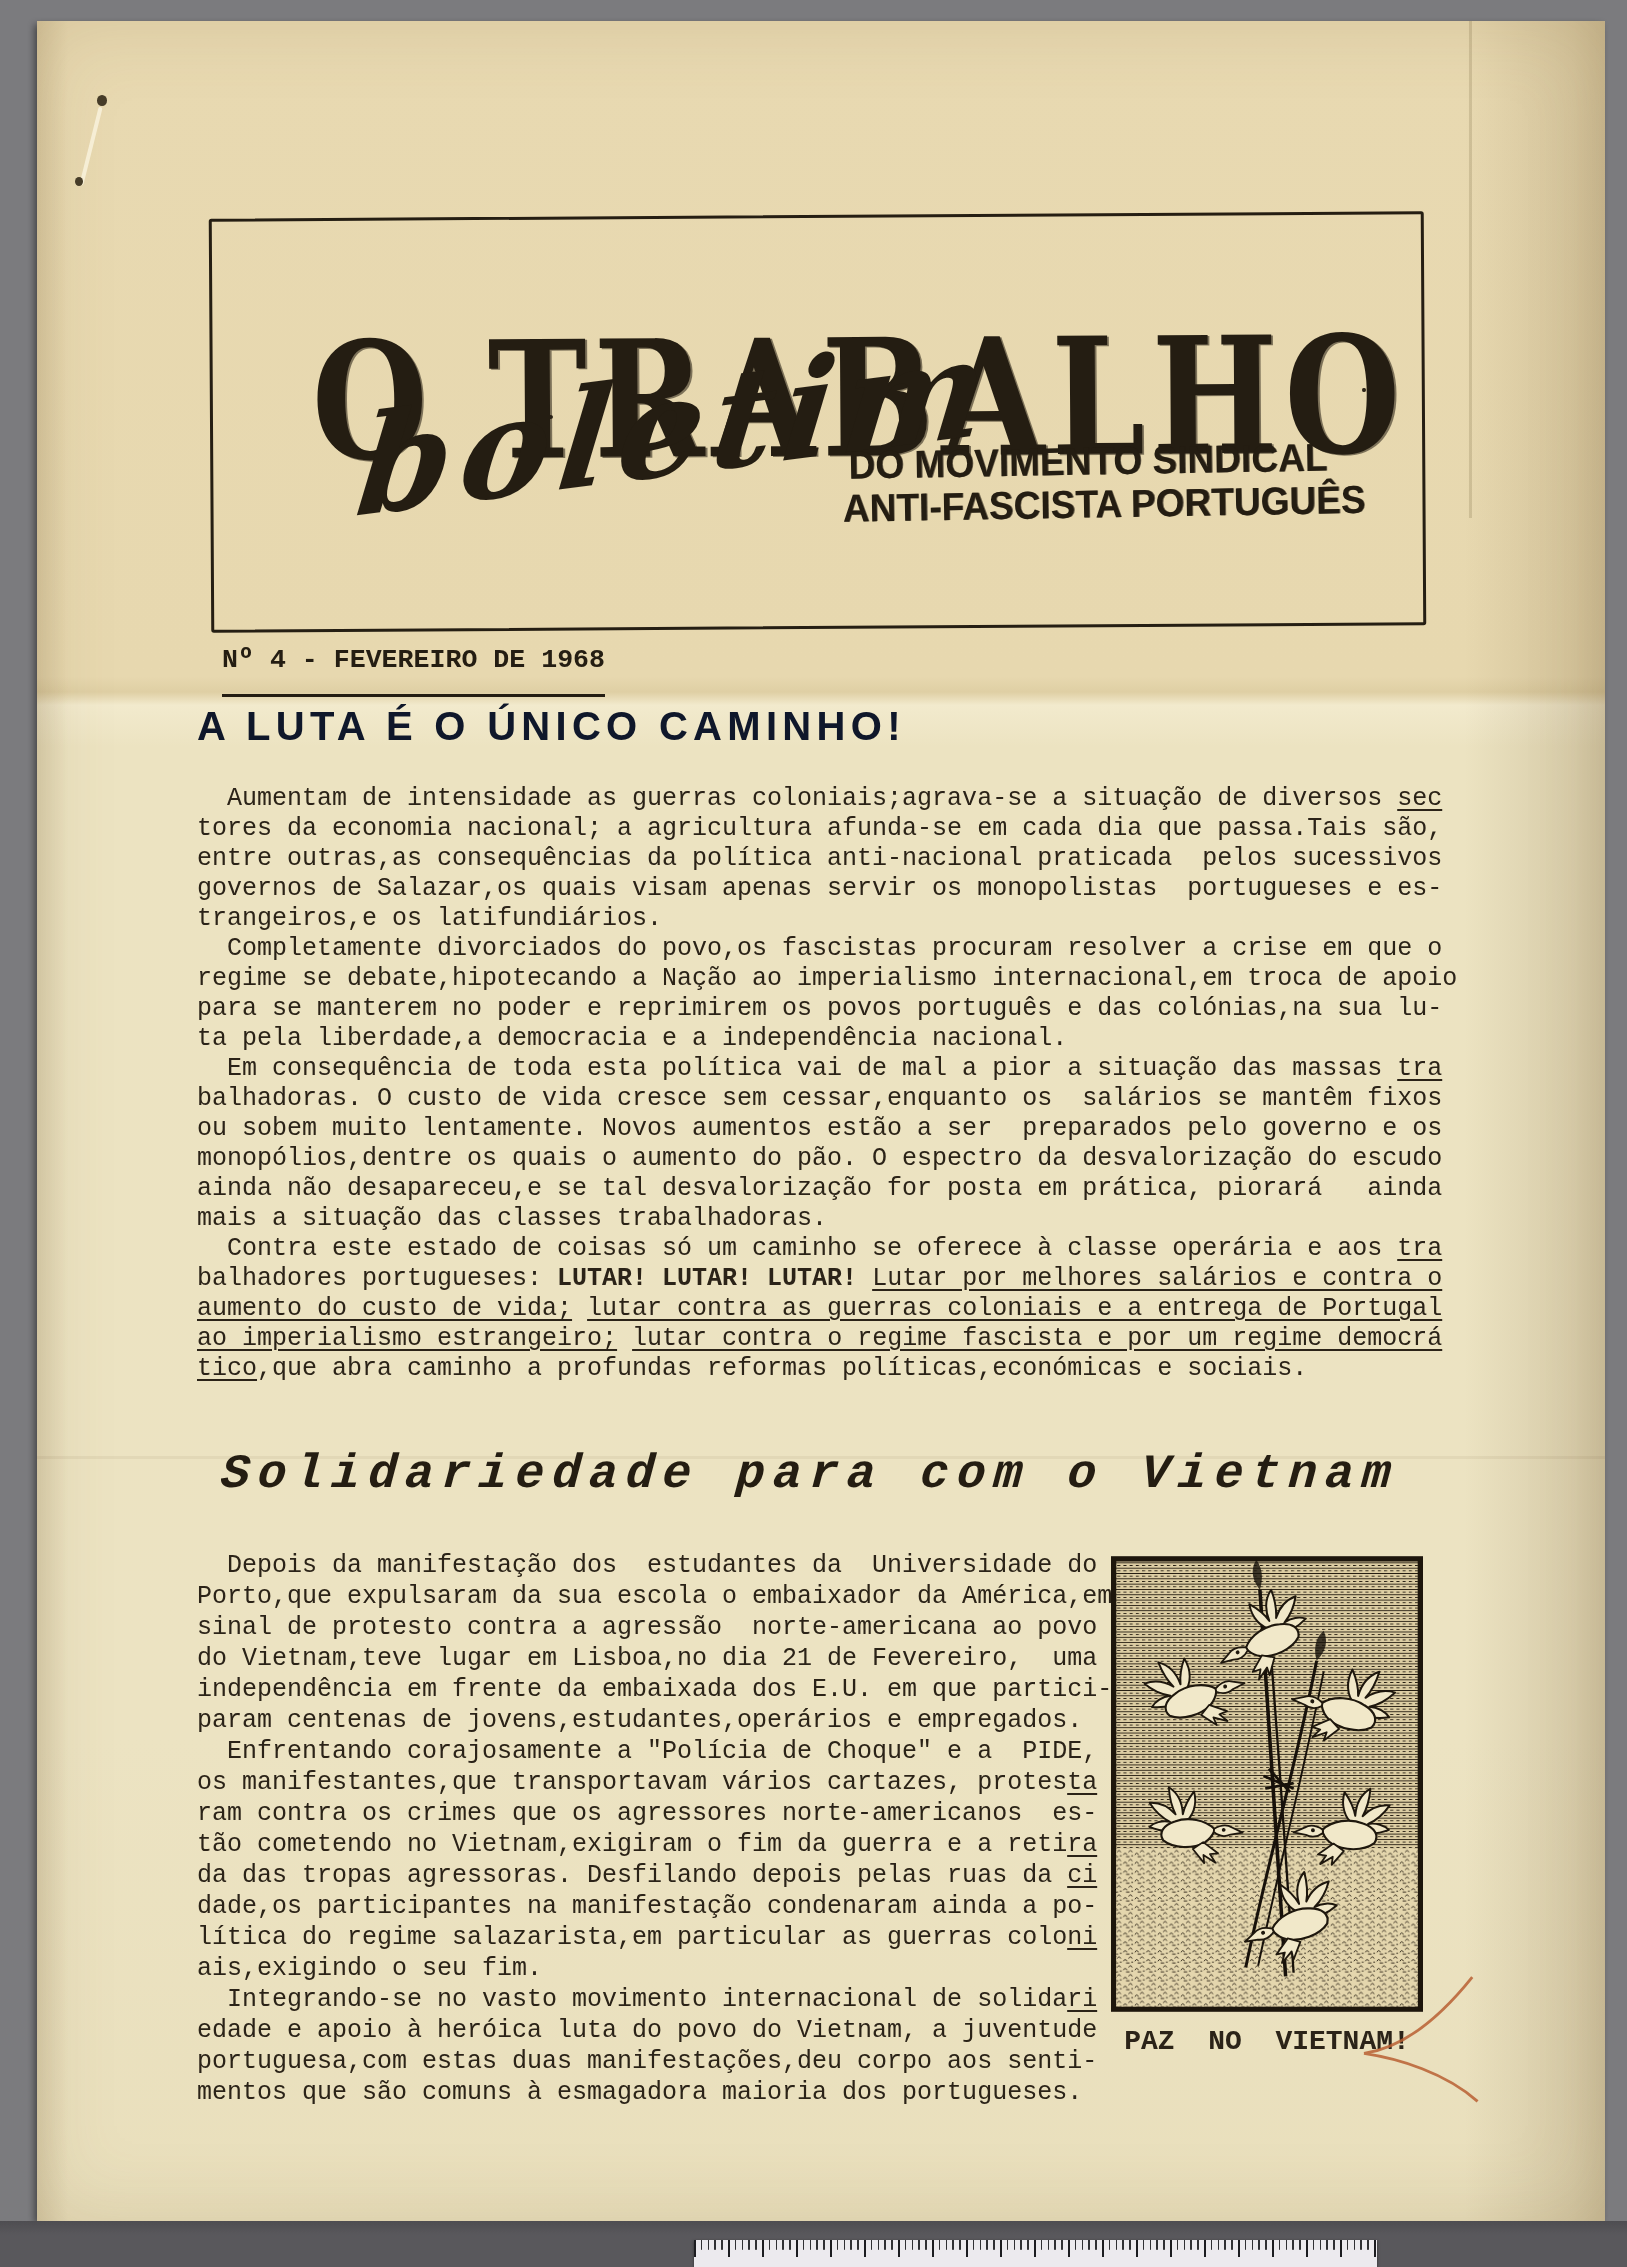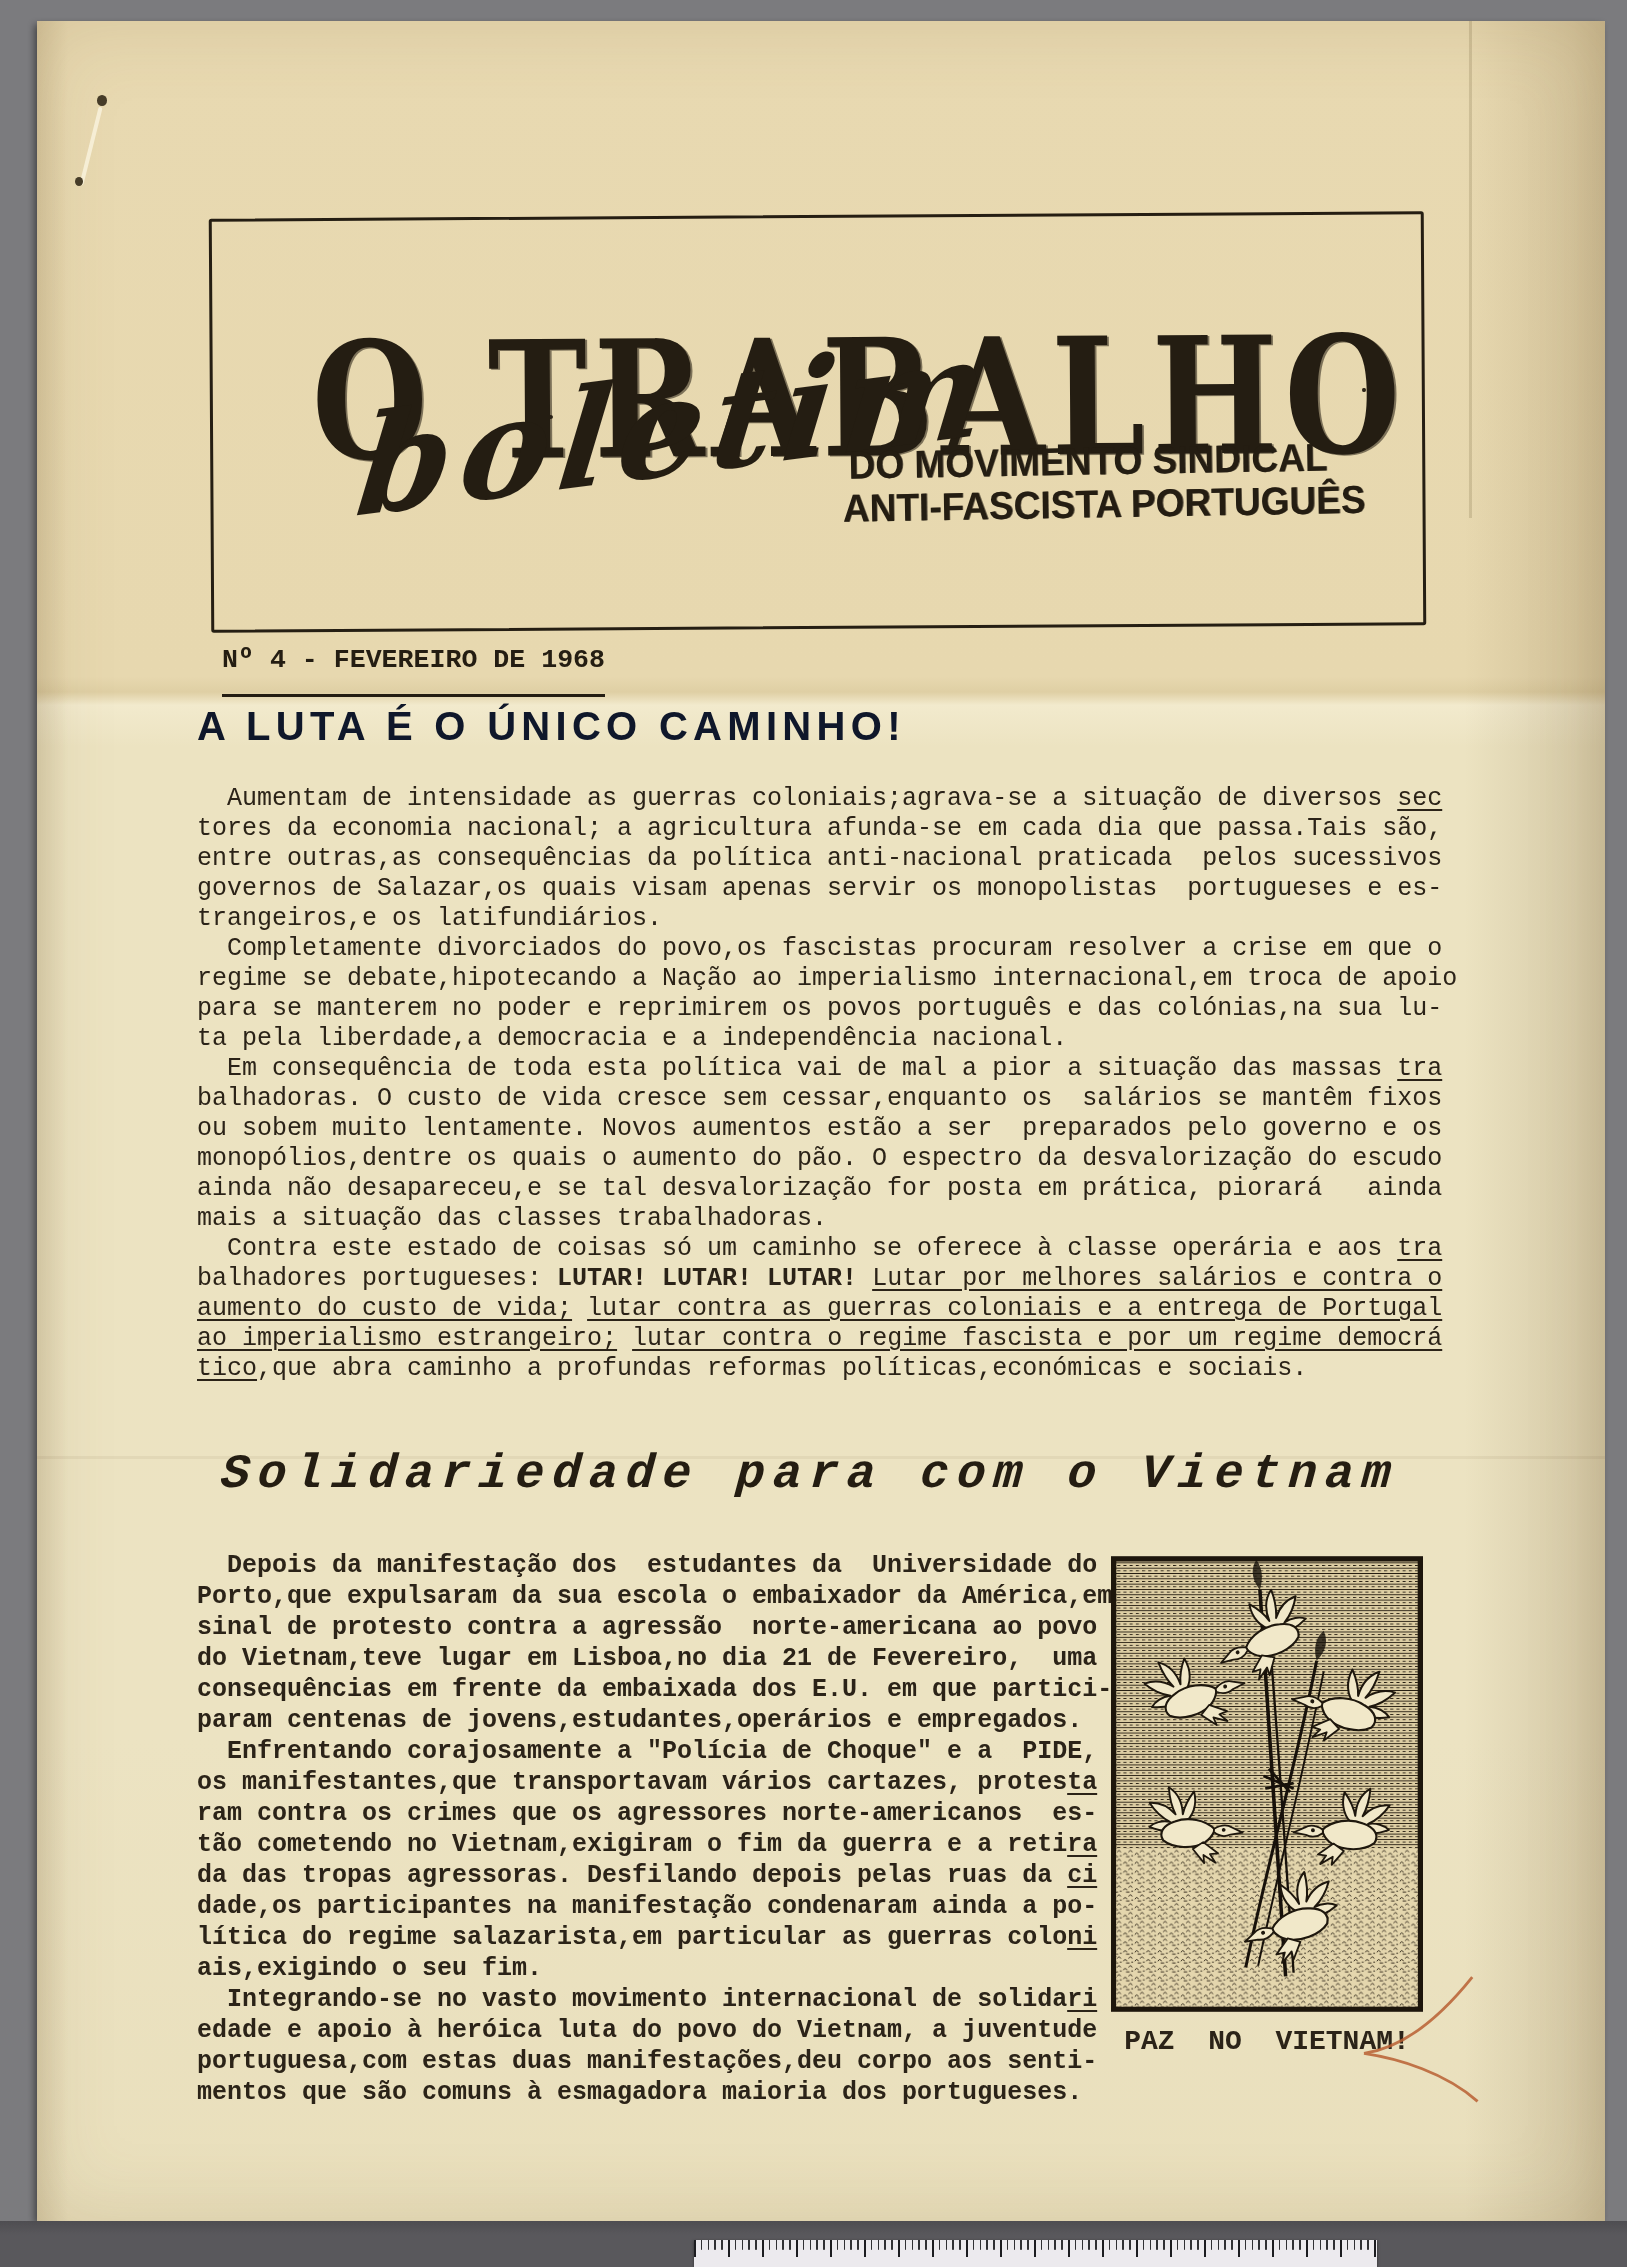--- a/index.html
+++ b/index.html
@@ -52,21 +52,21 @@
     font-size:40px;letter-spacing:5.3px;color:#0f172a;white-space:pre;}
   .article1{position:absolute;left:197px;top:784px;width:1252px;color:#2b2318;
     font-size:25px;}
   .article1 .tline{white-space:pre;height:30px;line-height:30px;}
 
   
   .headline2{position:absolute;left:223px;top:1447px;
     font-style:italic;font-weight:bold;font-size:48px;letter-spacing:8px;
     color:#241d12;white-space:pre;transform:skewX(-4deg);transform-origin:left top;}
   .article2{position:absolute;left:197px;top:1550px;width:908px;color:#2b2318;
-    font-size:25px;font-weight:bold;}
+    font-size:25px;}
   .article2 .tline{white-space:pre;height:31px;line-height:31px;}
 
   .u{text-decoration:underline;text-decoration-thickness:2.2px;text-underline-offset:4.4px;}
   .b{font-weight:bold;}
 
   
   .dove-figure{position:absolute;left:1111px;top:1556px;width:312px;height:456px;}
   .dove-caption{position:absolute;left:1111px;top:2026px;width:312px;text-align:center;
     font-weight:bold;font-size:28px;color:#2b2318;white-space:pre;}
   .pen-squiggle{position:absolute;left:1348px;top:1970px;width:142px;height:142px;}
@@ -130,21 +130,21 @@
       <div class="tline"><span class="u">ao imperialismo estrangeiro;</span><span> </span><span class="u">lutar contra o regime fascista e por um regime democrá</span></div>
       <div class="tline"><span class="u">tico</span><span>,que abra caminho a profundas reformas políticas,económicas e sociais.</span></div>
     </div>
 
   <div class="headline2">Solidariedade para com o Vietnam</div>
   <div class="article2">
       <div class="tline"><span>  Depois da manifestação dos  estudantes da  Universidade do</span></div>
       <div class="tline"><span>Porto,que expulsaram da sua escola o embaixador da América,em</span></div>
       <div class="tline"><span>sinal de protesto contra a agressão  norte-americana ao povo</span></div>
       <div class="tline"><span>do Vietnam,teve lugar em Lisboa,no dia 21 de Fevereiro,  uma</span></div>
-      <div class="tline"><span>consequências em frente da embaixada dos E.U. em que partici-</span></div>
+      <div class="tline"><span>independência em frente da embaixada dos E.U. em que partici-</span></div>
       <div class="tline"><span>param centenas de jovens,estudantes,operários e empregados.</span></div>
       <div class="tline"><span>  Enfrentando corajosamente a "Polícia de Choque" e a  PIDE,</span></div>
       <div class="tline"><span>os manifestantes,que transportavam vários cartazes, protes</span><span class="u">ta</span></div>
       <div class="tline"><span>ram contra os crimes que os agressores norte-americanos  es-</span></div>
       <div class="tline"><span>tão cometendo no Vietnam,exigiram o fim da guerra e a reti</span><span class="u">ra</span></div>
       <div class="tline"><span>da das tropas agressoras. Desfilando depois pelas ruas da </span><span class="u">ci</span></div>
       <div class="tline"><span>dade,os participantes na manifestação condenaram ainda a po-</span></div>
       <div class="tline"><span>lítica do regime salazarista,em particular as guerras colo</span><span class="u">ni</span></div>
       <div class="tline"><span>ais,exigindo o seu fim.</span></div>
       <div class="tline"><span>  Integrando-se no vasto movimento internacional de solida</span><span class="u">ri</span></div>

